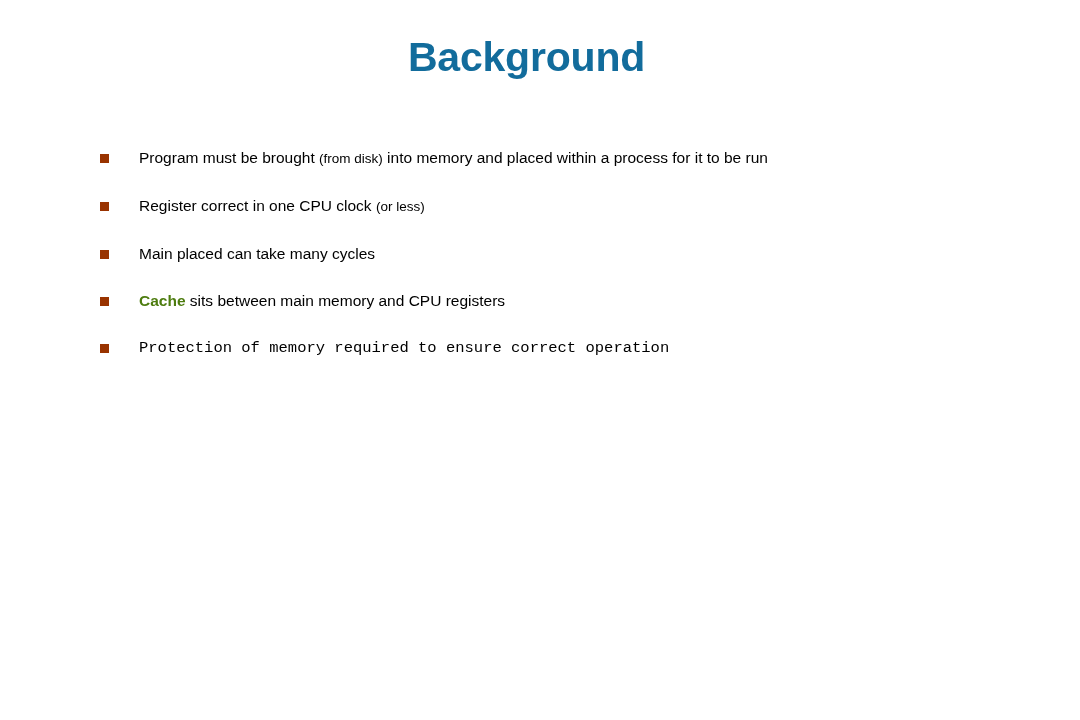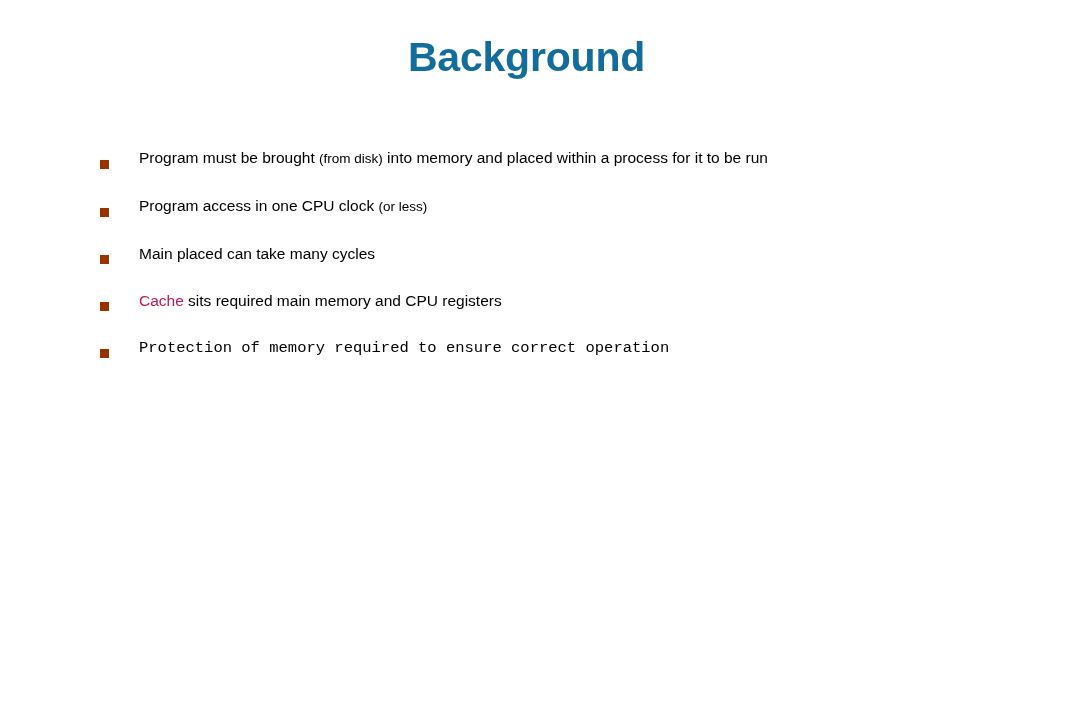--- a/index.html
+++ b/index.html
@@ -40,21 +40,21 @@
   .bullet-list {
     position: absolute;
     left: 100px;
     top: 148px;
     width: 940px;
   }
 
   .bullet-row {
     position: relative;
     display: flex;
-    align-items: flex-end;
+    align-items: flex-start;
     min-height: 20px;
     margin-bottom: 27px;
   }
   .bullet-row.gap-large {
     margin-bottom: 39px;
   }
   .bullet-row:last-child {
     margin-bottom: 0;
     font-family: Liberation Mono, monospace;
   }
@@ -75,47 +75,47 @@
     color: #000000;
     font-weight: normal;
     white-space: nowrap;
   }
 
   .small-note {
     font-size: 13.5px;
   }
 
   .kw {
-    color: #be185d;
-    font-weight: normal;
+    color: #4d7c0f;
+    font-weight: bold;
   }
 </style>
 </head>
 <body>
 
 <div class="slide">
 
   <div class="slide-title">Background</div>
 
   <div class="bullet-list">
       <div class="bullet-row">
         <span class="bullet-marker"></span>
         <span class="bullet-text"><span>Program must be brought </span><span class="small-note">(from disk)</span><span>  into memory and placed within a process for it to be run</span></span>
       </div>
       <div class="bullet-row">
         <span class="bullet-marker"></span>
-        <span class="bullet-text"><span>Program access in one CPU clock </span><span class="small-note">(or less)</span></span>
+        <span class="bullet-text"><span>Register correct in one CPU clock </span><span class="small-note">(or less)</span></span>
       </div>
       <div class="bullet-row">
         <span class="bullet-marker"></span>
         <span class="bullet-text"><span>Main placed can take many cycles</span></span>
       </div>
       <div class="bullet-row">
         <span class="bullet-marker"></span>
-        <span class="bullet-text"><span class="kw">Cache</span><span> sits required main memory and CPU registers</span></span>
+        <span class="bullet-text"><span class="kw">Cache</span><span> sits between main memory and CPU registers</span></span>
       </div>
       <div class="bullet-row">
         <span class="bullet-marker"></span>
         <span class="bullet-text"><span>Protection of memory required to ensure correct operation</span></span>
       </div>
     </div>
 
 </div>
 
 </body></html>

